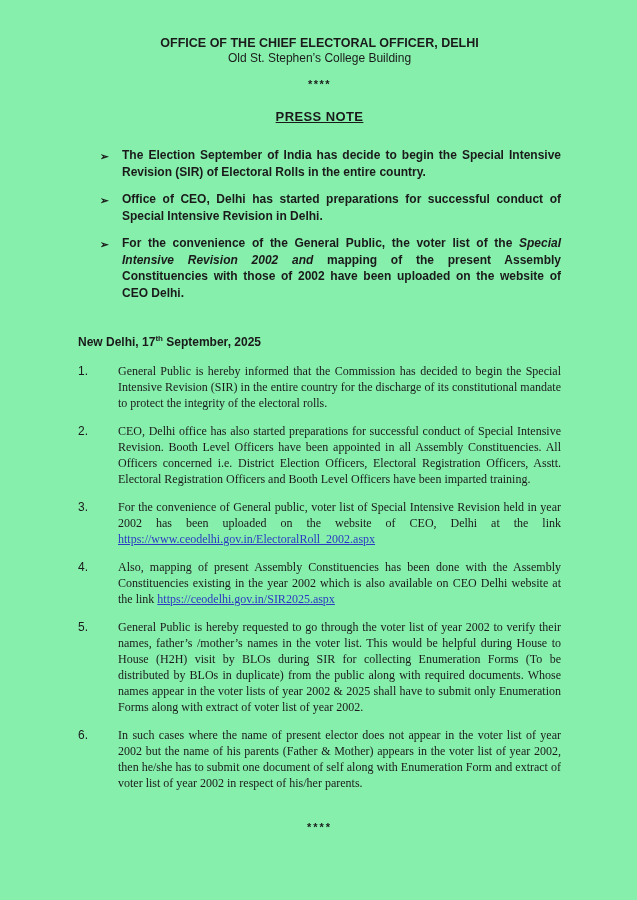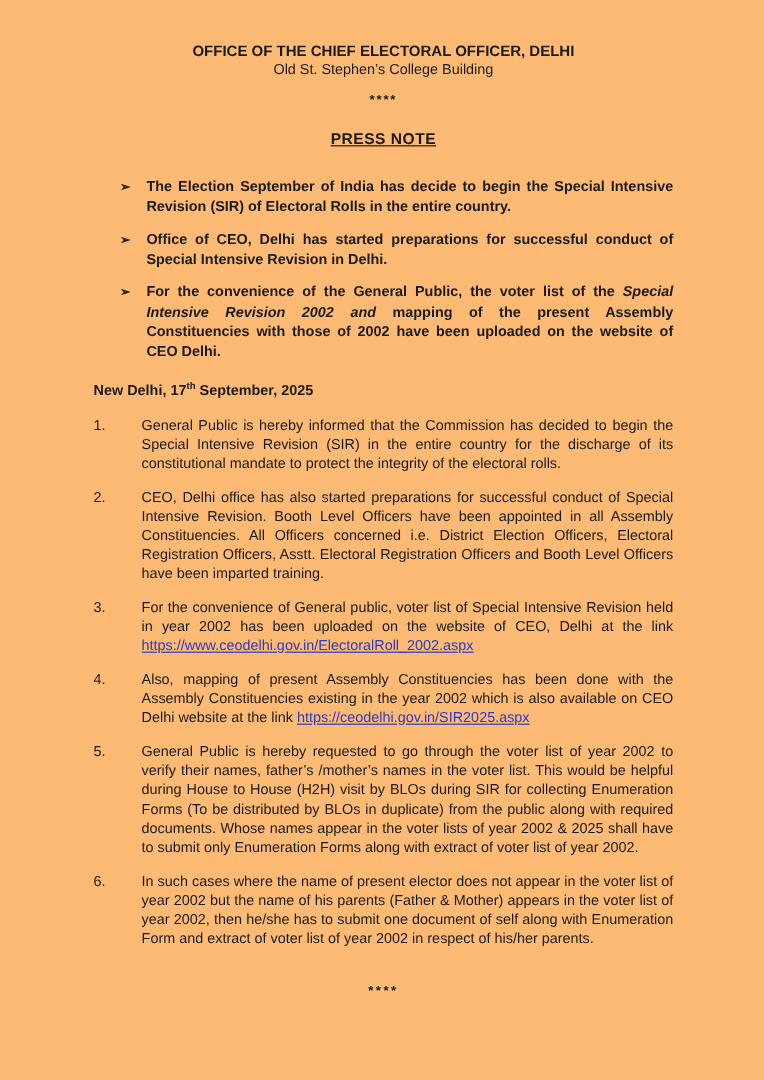--- a/index.html
+++ b/index.html
@@ -1,21 +1,21 @@
 <!DOCTYPE html>
 <html><head>
 <meta charset="utf-8">
 <style>
   html, body { margin: 0; padding: 0; background: #ffffff; }
   .page {
     width: 637px;
     height: 900px;
     box-sizing: border-box;
     padding: 36px 76px 0 78px;
-    background: #fdba74;
+    background: #86efac;
     font-family: "Liberation Sans", sans-serif;
     color: #1a1a1a;
     overflow: hidden;
   }
   .doc-header { text-align: center; }
   .office-title { font-size: 12.5px; font-weight: bold; line-height: 15px; }
   .address-line { font-size: 12px; font-weight: normal; line-height: 15px; }
   .header-stars {
     font-size: 11px; font-weight: bold;
     letter-spacing: 1.5px; margin-top: 12px;
@@ -27,28 +27,28 @@
   }
   .highlights { margin-top: 22px; }
   .highlight {
     display: grid; grid-template-columns: 22px 1fr;
     margin-left: 22px; margin-bottom: 11px;
     font-weight: bold; font-size: 12px; line-height: 16.5px;
   }
   .highlight-marker { font-size: 10.5px; padding-top: 1px; }
   .highlight-text { text-align: justify; }
   .highlight-text .it { font-style: italic; }
-  .dateline { margin-top: 17px; font-weight: bold; font-size: 12px; }
+  .dateline { margin-top: 34px; font-weight: bold; font-size: 12px; }
   .dateline sup { font-size: 8px; line-height: 0; }
   .items { margin-top: 14px; }
   .item {
     display: grid; grid-template-columns: 40px 1fr;
     font-size: 12px; line-height: 16px; margin-bottom: 12px;
   }
-  .item-text { text-align: justify; }
+  .item-text { text-align: justify; font-family: Liberation Serif, serif; }
   a.doc-link { color: #2b3ac2; text-decoration: underline; cursor: pointer; }
   .footer-stars {
     text-align: center; font-weight: bold; font-size: 11px;
     letter-spacing: 2px; margin-top: 30px;
   }
 </style>
 </head>
 <body>
 
 <div class="page">

